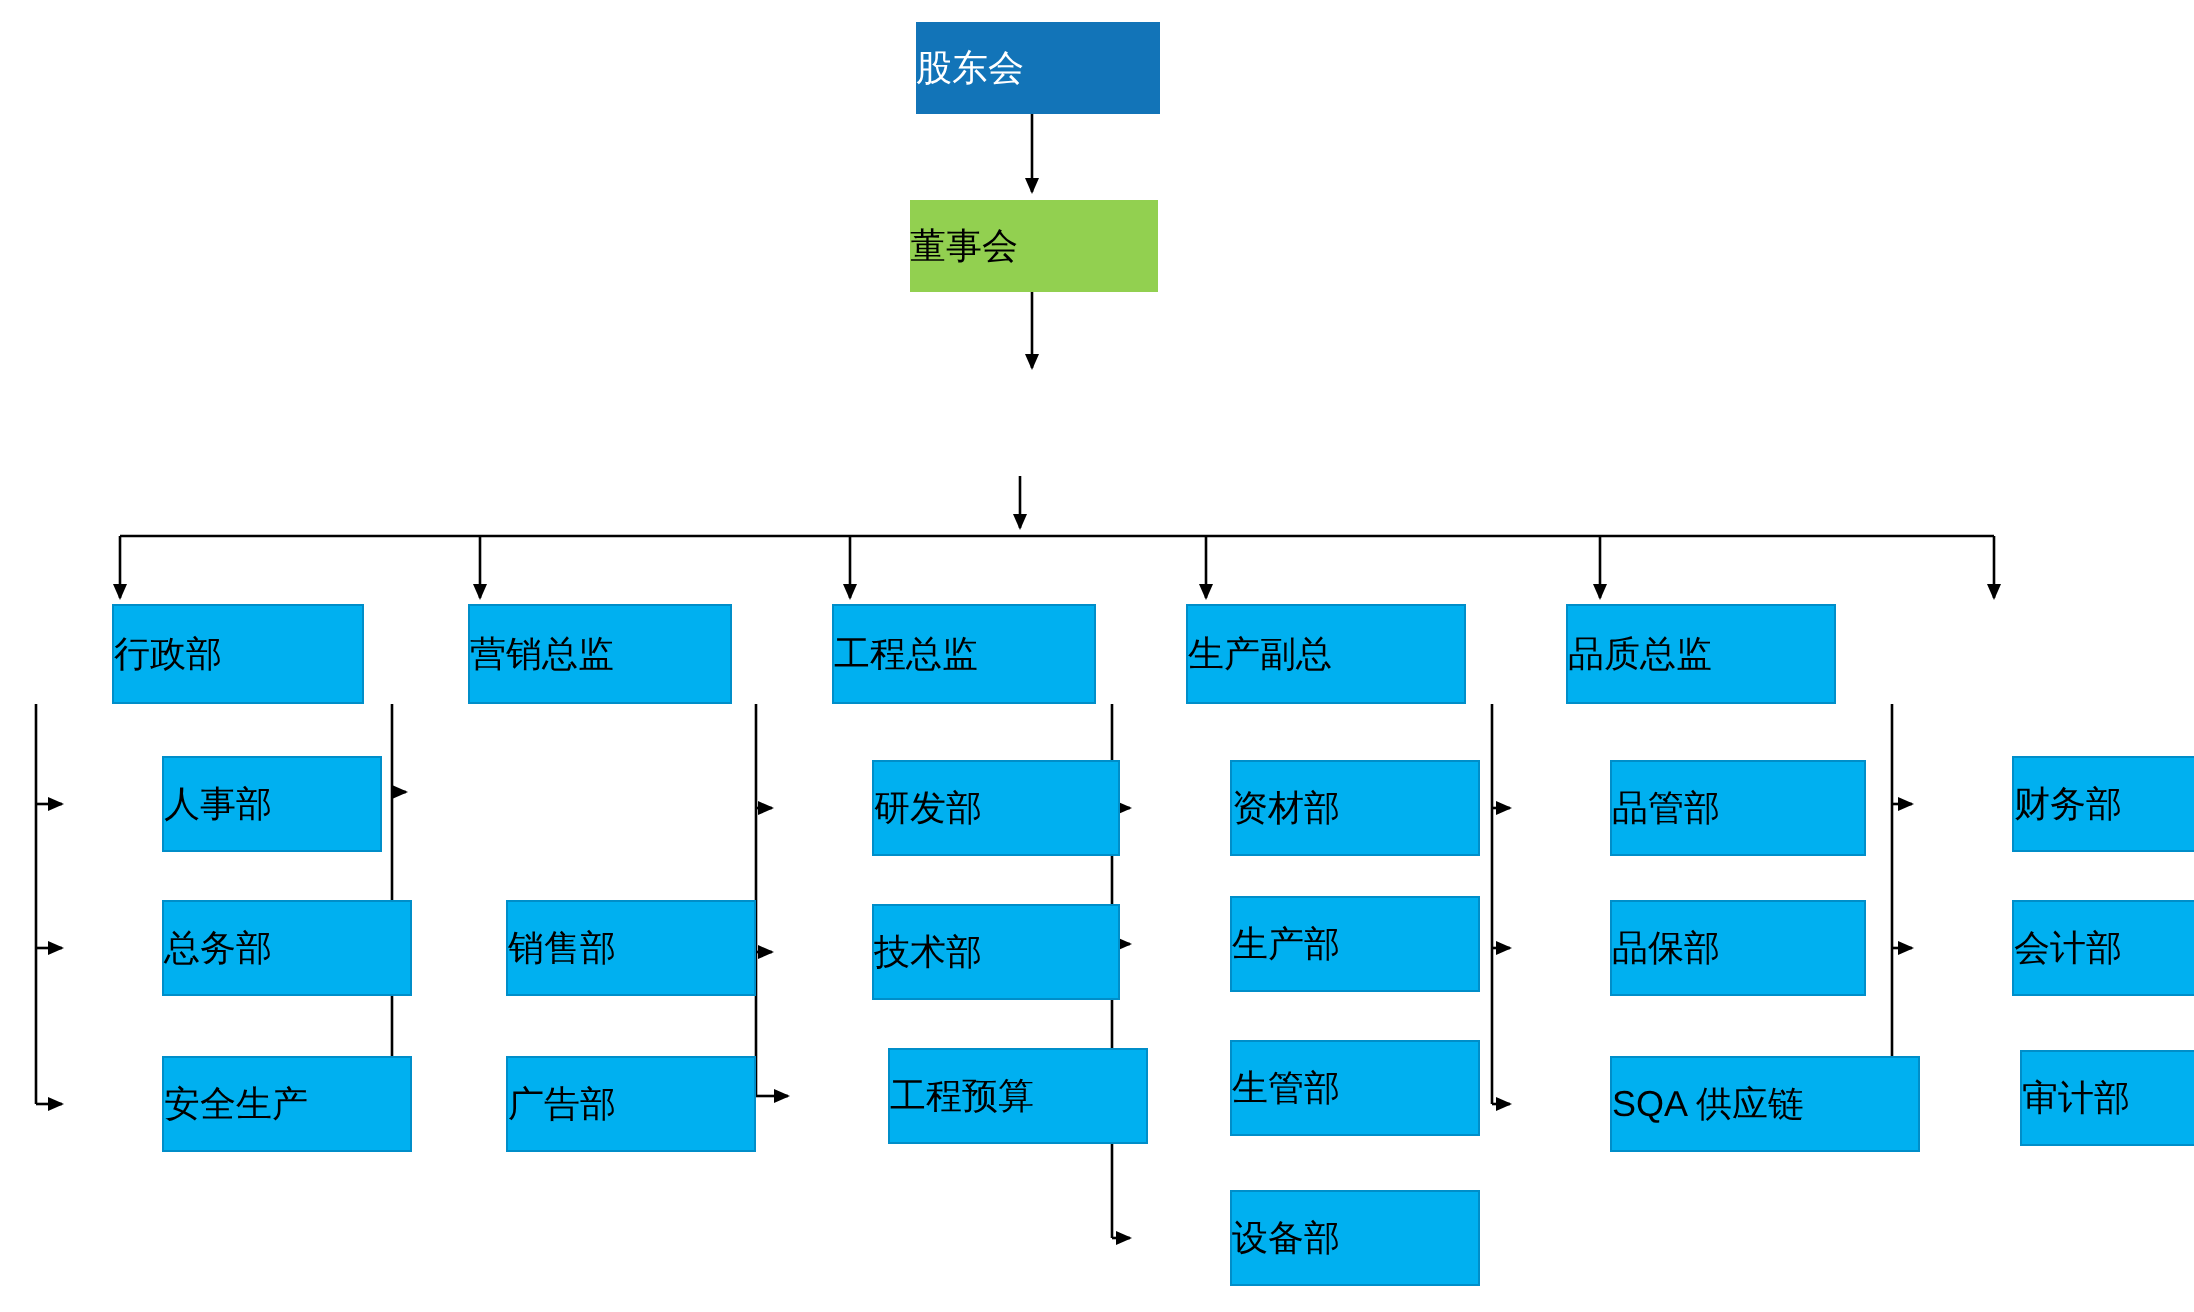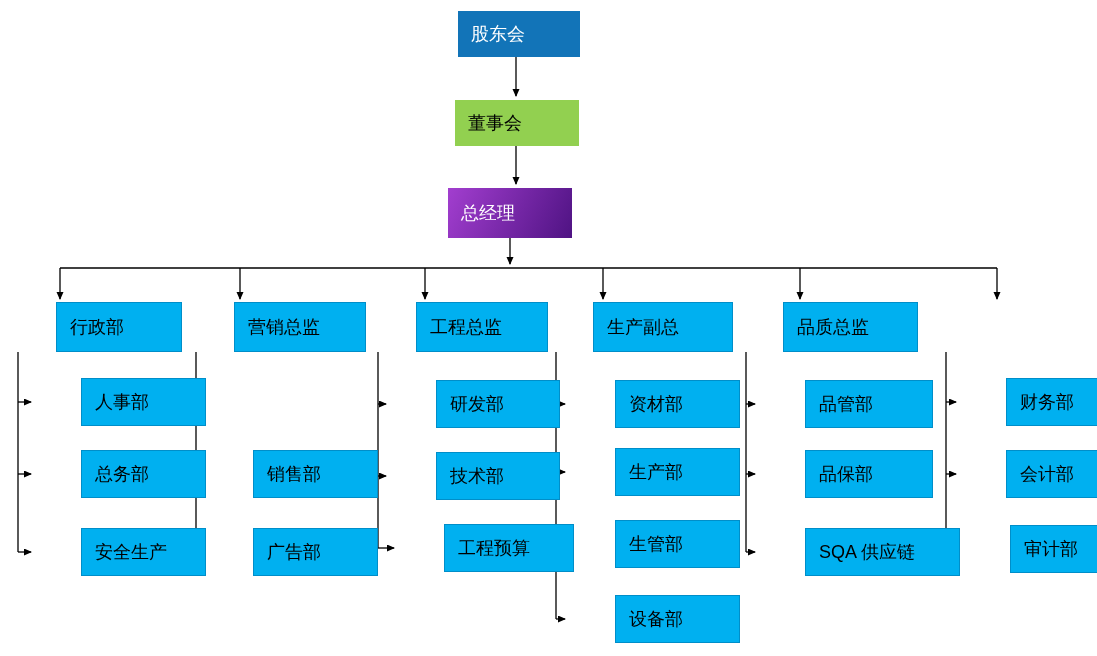--- a/index.html
+++ b/index.html
@@ -4,21 +4,20 @@
 <style>
   * { margin:0; padding:0; box-sizing:border-box; }
   html,body { background:#ffffff; }
   body { font-family:"Liberation Sans","DejaVu Sans",sans-serif; }
   .canvas { position:relative; width:1097px; height:656px; background:#ffffff; overflow:hidden; }
   svg.wires { position:absolute; left:0; top:0; width:1097px; height:656px; }
   .box {
     position:absolute;
     display:flex;
     align-items:center;
-    padding-left:13px;
     font-size:18px;
     color:#000;
     white-space:nowrap;
   }
   .box.l1 { background:var(--shareholders-fill,#1274b8); color:#ffffff; }
   .box.l2 { background:var(--board-fill,#92d050); color:#000000;align-items:center; }
   .box.l3 { background:linear-gradient(115deg, var(--gm-fill-light,#a23ecf) 0%, var(--gm-fill-dark,#4f1383) 100%); color:#ffffff; }
   .box.dept { background:var(--dept-fill,#00b0f0); border:1px solid rgba(0,80,130,0.35);margin-left:48px; }
 </style>
 </head>
@@ -79,41 +78,38 @@
       <line x1="946" y1="549" x2="956" y2="549" marker-end="url(#ah)"></line>
     </g>
   </svg>
 
   <div class="box l1" style="left:458px;top:11px;width:122px;height:46px">
     <span>股东会</span>
   </div>
   <div class="box l2" style="left:455px;top:100px;width:124px;height:46px">
     <span>董事会</span>
   </div>
-  <div class="box l3" style="left:448px;top:188px;width:124px;height:50px">
-    <span>总经理</span>
-  </div>
 
   <div class="box dept" style="left:8px;top:302px;width:126px;height:50px">
     <span>行政部</span>
   </div>
   <div class="box dept" style="left:186px;top:302px;width:132px;height:50px">
     <span>营销总监</span>
   </div>
   <div class="box dept" style="left:368px;top:302px;width:132px;height:50px">
     <span>工程总监</span>
   </div>
   <div class="box dept" style="left:545px;top:302px;width:140px;height:50px">
     <span>生产副总</span>
   </div>
   <div class="box dept" style="left:735px;top:302px;width:135px;height:50px">
     <span>品质总监</span>
   </div>
 
-  <div class="box dept" style="left:33px;top:378px;width:125px;height:48px">
+  <div class="box dept" style="left:33px;top:378px;width:110px;height:48px">
     <span>人事部</span>
   </div>
   <div class="box dept" style="left:33px;top:450px;width:125px;height:48px">
     <span>总务部</span>
   </div>
   <div class="box dept" style="left:33px;top:528px;width:125px;height:48px">
     <span>安全生产</span>
   </div>
 
   <div class="box dept" style="left:205px;top:450px;width:125px;height:48px">

